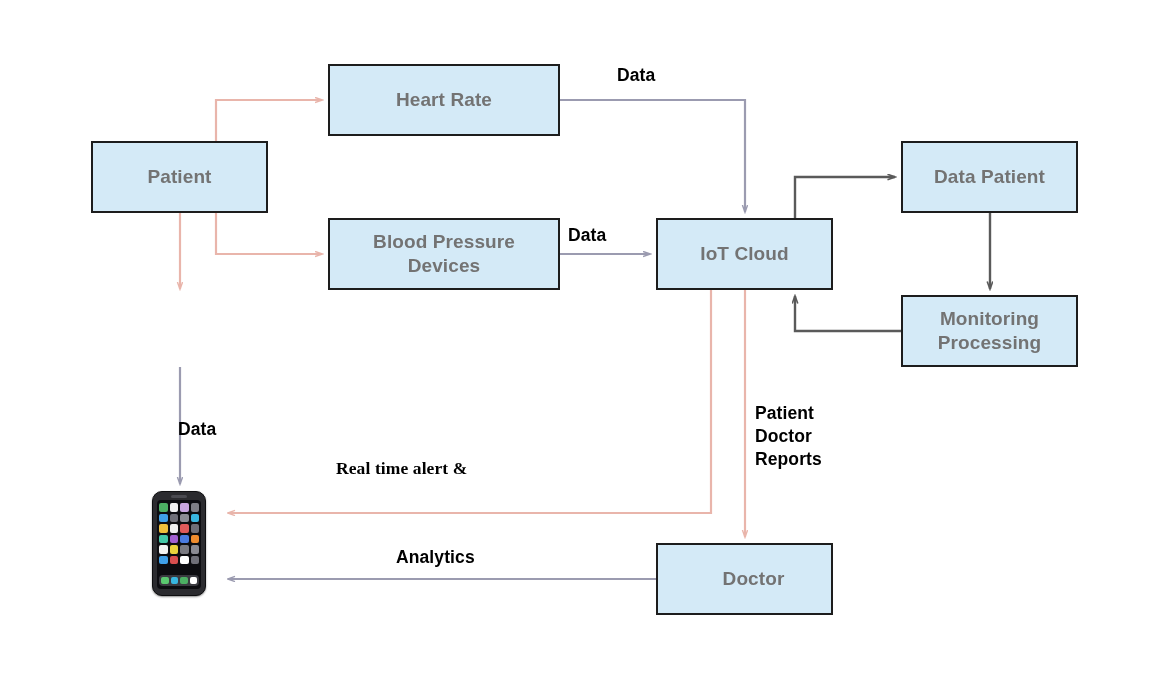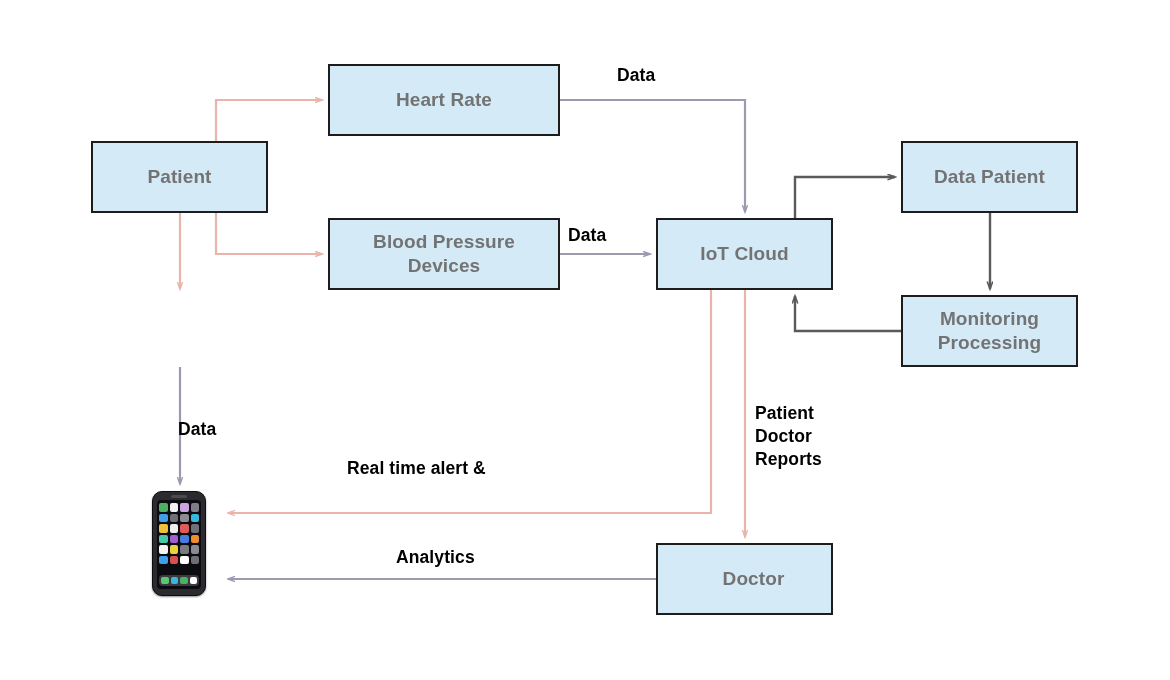--- a/index.html
+++ b/index.html
@@ -195,21 +195,21 @@
   <div class="node" style="left:656px; top:543px; width:177px; height:72px;padding-left:24px;">
     <span>Doctor</span>
   </div>
 
   <div class="edge-label" style="left:617px; top:64px; width:80px;">Data</div>
 
   <div class="edge-label" style="left:568px; top:224px; width:80px;">Data</div>
 
   <div class="edge-label" style="left:178px; top:418px; width:80px;">Data</div>
 
-  <div class="edge-label" style="left:347px; top:457px; width:205px;"><span style="display:block">Real time alert &amp;</span></div>
+  <div class="edge-label" style="left:336px; top:457px; width:205px;font-family:Liberation Serif, serif;"><span style="display:block">Real time alert &amp;</span></div>
 
   <div class="edge-label" style="left:755px; top:402px; width:95px;"><span style="display:block">Patient</span><span style="display:block">Doctor</span><span style="display:block">Reports</span></div>
 
   <div class="edge-label" style="left:396px; top:546px; width:110px;">Analytics</div>
 
   <div id="phone">
     <div class="phone-body">
       <div class="phone-notch"></div>
       <div class="phone-screen">
         <div class="app-grid" id="app-grid">

